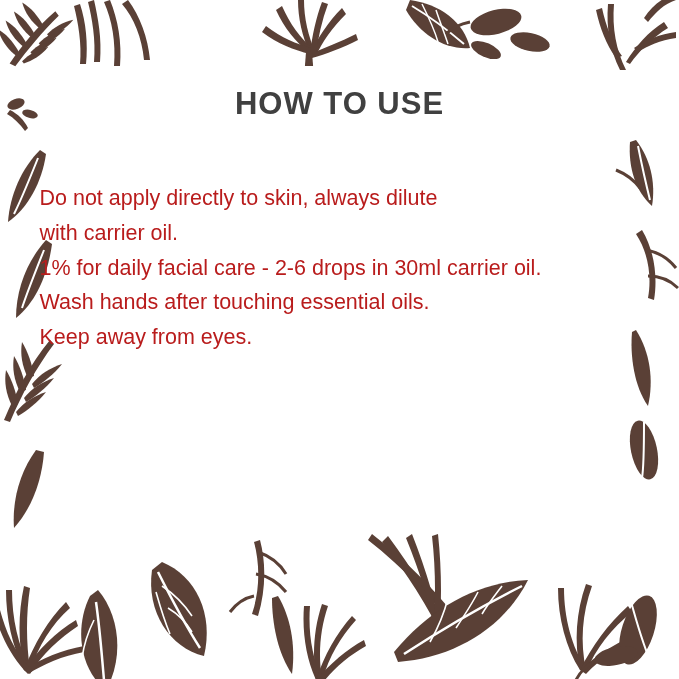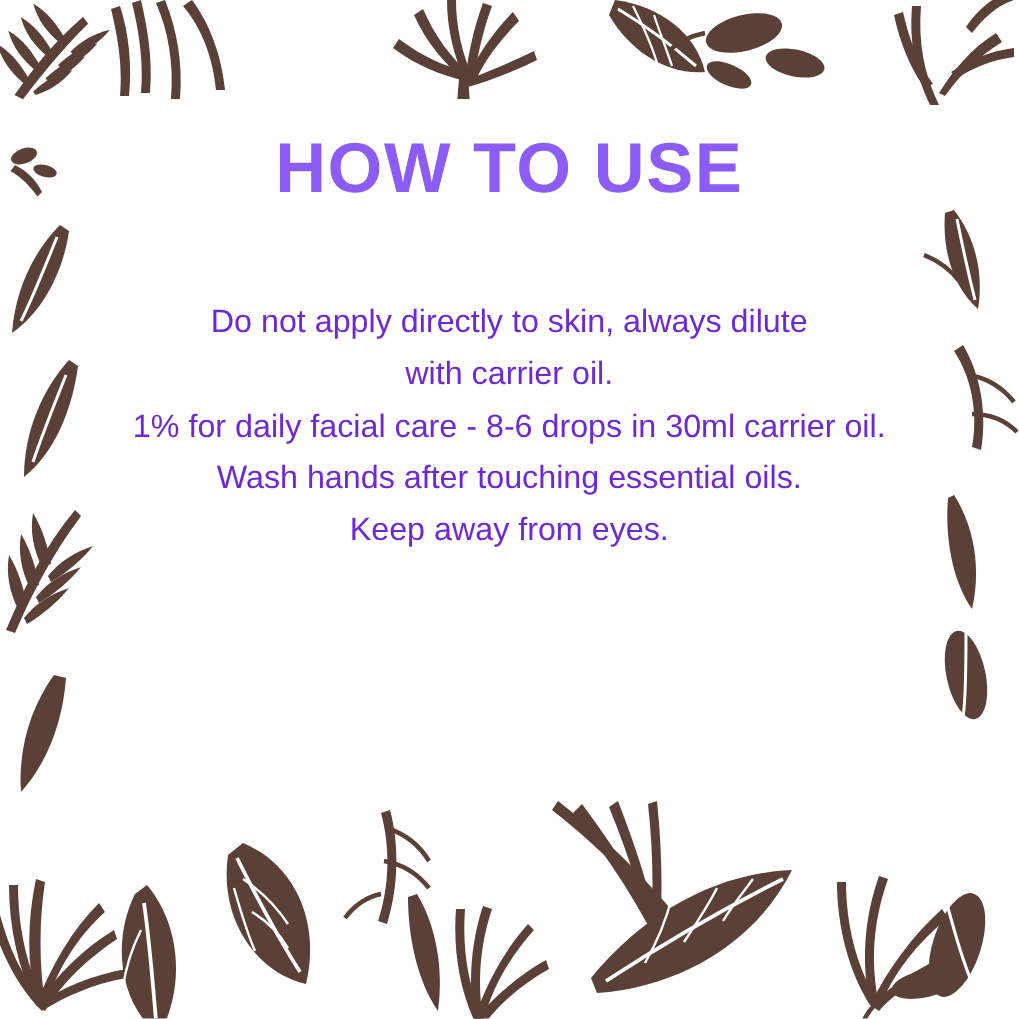--- a/index.html
+++ b/index.html
@@ -52,33 +52,32 @@
     width: 679px;
     height: 679px;
     z-index: 3;
     display: flex;
     flex-direction: column;
     align-items: center;
   }
 
   .title {
     margin-top: 88px;
-    font-size: 47px;
+    font-size: 31px;
     font-weight: bold;
     letter-spacing: 1px;
-    color: #8b5cf6;
+    color: #404040;
     text-align: center;
     line-height: 1;
   }
 
   .body-text {
     margin-top: 62px;
     width: 600px;
-    text-align: center;
-    color: #6d28d9;
+    color: #b91c1c;
     font-size: 21.5px;
     line-height: 1.62;
   }
   .body-text .line {
     display: block;
     white-space: nowrap;
   }
 </style>
 </head>
 <body>
@@ -264,19 +263,19 @@
   </div>
 
   <div class="panel"></div>
 
   <div class="content">
     <div class="title">HOW TO USE</div>
 
     <div class="body-text">
       <span class="line">Do not apply directly to skin, always dilute</span>
       <span class="line">with carrier oil.</span>
-      <span class="line">1% for daily facial care - 8-6 drops in 30ml carrier oil.</span>
+      <span class="line">1% for daily facial care - 2-6 drops in 30ml carrier oil.</span>
       <span class="line">Wash hands after touching essential oils.</span>
       <span class="line">Keep away from eyes.</span>
     </div>
   </div>
 
 </div>
 
 </body></html>

